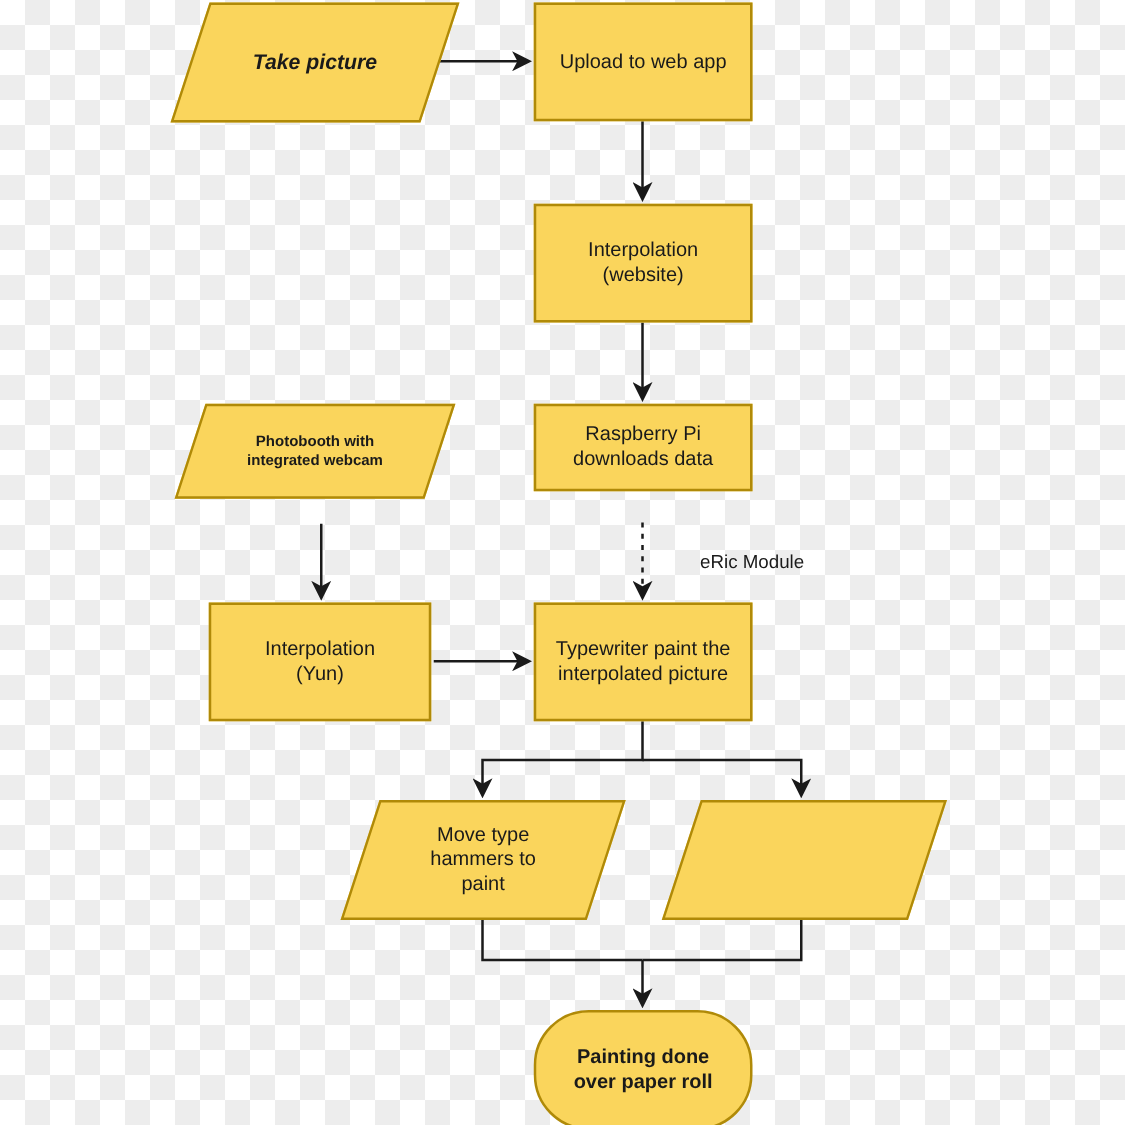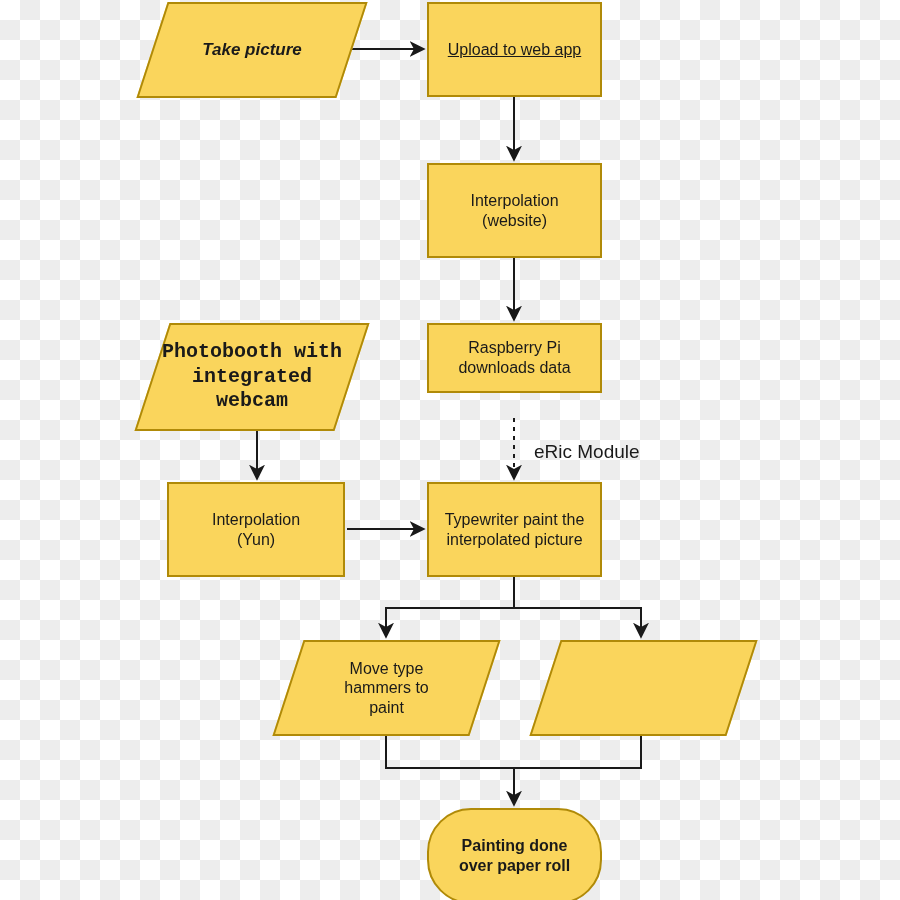--- a/index.html
+++ b/index.html
@@ -69,22 +69,23 @@
     z-index: 0;
   }
   .node > .label {
     position: relative;
     z-index: 1;
   }
   .bold .label { font-weight: bold; }
   .edge-label {
     position: absolute;
     color: #1a1a1a;
-    font-size: 19px;
+    font-size: 15px;
     white-space: nowrap;
+    margin-left: 26px;
   }
 </style>
 </head>
 <body>
 
 <div id="canvas">
 
   <svg id="edges" viewBox="0 0 900 900" xmlns="http://www.w3.org/2000/svg">
     <defs>
       <marker id="arrow" viewBox="0 0 12 12" refX="10" refY="6" markerWidth="8" markerHeight="8" orient="auto-start-reverse">
@@ -123,24 +124,24 @@
 
     <g>
       <path d="M 386 736 L 386 768 L 514 768" fill="none" stroke="#1a1a1a" stroke-width="2"></path>
       <path d="M 641 736 L 641 768 L 514 768" fill="none" stroke="#1a1a1a" stroke-width="2"></path>
       <line x1="514" y1="768" x2="514" y2="804" stroke="#1a1a1a" stroke-width="2" marker-end="url(#arrow)"></line>
     </g>
   </svg>
 
   <div id="node-layer">
       <div class="node shape-para bold" style="left: 152px; top: 2px; width: 200px; height: 96px; font-size: 17px; font-style: italic;"><div class="para-bg"></div><span class="label">Take picture</span></div>
-      <div class="node shape-rect" style="left: 427px; top: 2px; width: 175px; height: 95px; font-size: 16px; text-decoration: underline;"><span class="label">Upload to web app</span></div>
+      <div class="node shape-rect" style="left: 427px; top: 2px; width: 175px; height: 95px; font-size: 16px;"><span class="label">Upload to web app</span></div>
       <div class="node shape-rect" style="left: 427px; top: 163px; width: 175px; height: 95px; font-size: 16px;"><span class="label">Interpolation
 (website)</span></div>
-      <div class="node shape-para bold" style="left: 152px; top: 323px; width: 200px; height: 108px; font-size: 20px; font-family: Liberation Mono, monospace;"><div class="para-bg"></div><span class="label">Photobooth with
+      <div class="node shape-para bold" style="left: 152px; top: 323px; width: 200px; height: 76px; font-size: 12px;"><div class="para-bg"></div><span class="label">Photobooth with
 integrated webcam</span></div>
       <div class="node shape-rect" style="left: 427px; top: 323px; width: 175px; height: 70px; font-size: 16px;"><span class="label">Raspberry Pi
 downloads data</span></div>
       <div class="node shape-rect" style="left: 167px; top: 482px; width: 178px; height: 95px; font-size: 16px;"><span class="label">Interpolation
 (Yun)</span></div>
       <div class="node shape-rect" style="left: 427px; top: 482px; width: 175px; height: 95px; font-size: 16px;"><span class="label">Typewriter paint the
 interpolated picture</span></div>
       <div class="node shape-para" style="left: 288px; top: 640px; width: 197px; height: 96px; font-size: 16px;"><div class="para-bg"></div><span class="label">Move type
 hammers to
 paint</span></div>

